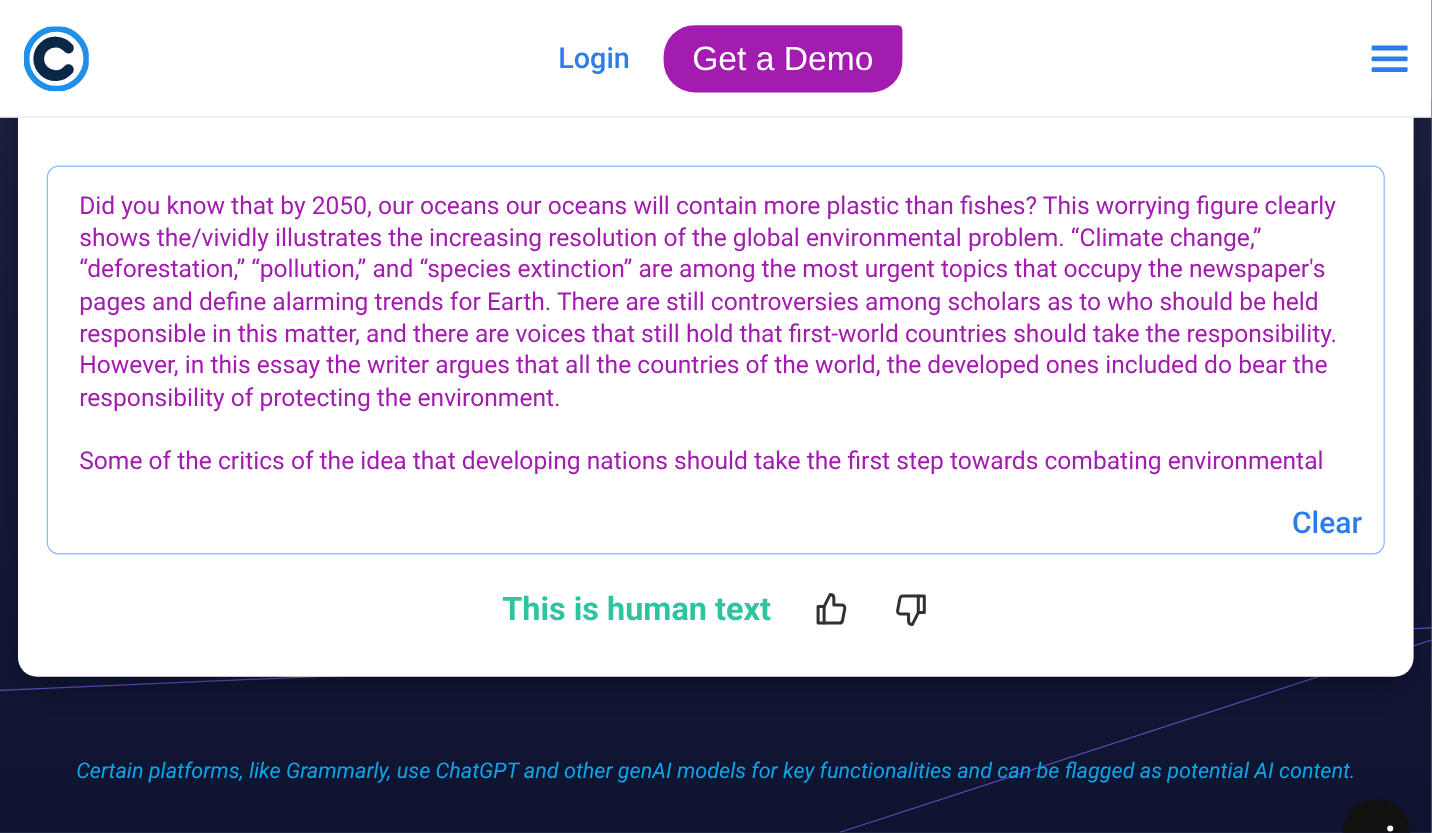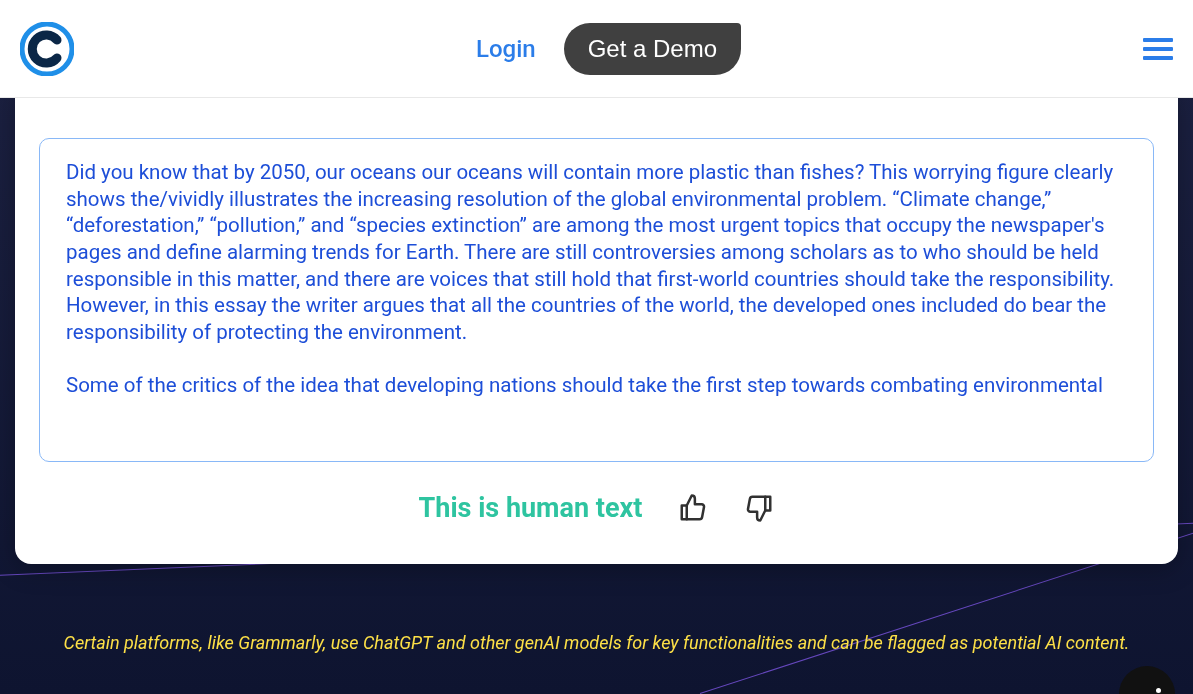--- a/index.html
+++ b/index.html
@@ -12,21 +12,21 @@
     background: #ffffff; display: flex; align-items: center;
     padding: 0 20px;
     border-bottom: 1px solid #e8e8e8;
     z-index: 10;
   }
   .logo { width: 54px; height: 54px; position: relative; }
   .logo svg { width: 100%; height: 100%; }
   .header-center { flex: 1; display: flex; justify-content: center; align-items: center; gap: 28px; }
   .login-link { color: #2b7de9; font-size: 24px; font-weight: 500; cursor: pointer; }
   .demo-btn {
-    background: #404040; color: #fff; font-size: 24px; font-weight: 500;
+    background: #a21caf; color: #fff; font-size: 28px; font-weight: 500;
     padding: 12px 24px; border-radius: 26px; border: none; cursor: pointer;
     border-top-right-radius: 4px;
   }
   .hamburger { width: 30px; height: 22px; display: flex; flex-direction: column; justify-content: space-between; cursor: pointer; }
   .hamburger span { display: block; height: 4px; background: #2b7de9; border-radius: 1px; width: 100%; }
 
   
   .bg-dark {
     position: absolute; top: 82px; left: 0; right: 0; bottom: 0;
     background: linear-gradient(180deg, #1b2040 0%, #0e1430 100%);
@@ -64,39 +64,39 @@
     background: #2b9af3;
   }
 
   .textbox {
     border: 1px solid #89b8f7; border-radius: 10px;
     padding: 0; height: 324px; position: relative;
     display: flex; flex-direction: column;
   }
   .textarea-wrap {
     flex: 1; overflow-y: auto; padding: 20px 26px 0 26px;
-    font-size: 20.5px; line-height: 1.3; color: #1d4ed8; white-space: pre-wrap;
+    font-size: 20.5px; line-height: 1.3; color: #a21caf; white-space: pre-wrap;
   }
   .textarea-wrap::-webkit-scrollbar { width: 8px; }
   .textarea-wrap::-webkit-scrollbar-track { background: transparent; }
   .textarea-wrap::-webkit-scrollbar-thumb { background: #c7c7c7; border-radius: 4px; }
   .clear-row { display: flex; justify-content: flex-end; padding: 8px 18px 10px 18px; }
   .clear-link { color: #2b7de9; font-size: 25px; font-weight: 500; cursor: pointer; }
 
   .result-row {
     display: flex; justify-content: center; align-items: center; gap: 36px;
     margin-top: 30px;
   }
   .result-text { color: #2ec4a0; font-size: 27px; font-weight: 700; }
   .thumb { width: 30px; height: 30px; cursor: pointer; color: #313131; }
   .thumb svg { width: 100%; height: 100%; }
 
   .disclaimer {
     position: absolute; left: 60px; right: 60px; bottom: 38px;
-    color: #fde047; font-size: 18px; font-style: italic; text-align: center; line-height: 1.45;
+    color: #0ea5e9; font-size: 18px; font-style: italic; text-align: center; line-height: 1.45;
   }
 
   .chat-bubble {
     position: absolute; right: 18px; bottom: -12px; width: 56px; height: 40px;
     background: #111; border-top-left-radius: 28px; border-top-right-radius: 28px;
   }
   .chat-dot { position:absolute; top:22px; right:14px; width:5px; height:5px; background:#fff; border-radius:50%; }
 </style>
 </head>
 <body>
@@ -126,20 +126,23 @@
 
 <div class="card">
   <div class="card-inner-top">
     <div class="avatar-circle"></div>
   </div>
 
   <div class="textbox">
     <div class="textarea-wrap">Did you know that by 2050, our oceans our oceans will contain more plastic than fishes? This worrying figure clearly shows the/vividly illustrates the increasing resolution of the global environmental problem. “Climate change,” “deforestation,” “pollution,” and “species extinction” are among the most urgent topics that occupy the newspaper's pages and define alarming trends for Earth. There are still controversies among scholars as to who should be held responsible in this matter, and there are voices that still hold that first-world countries should take the responsibility. However, in this essay the writer argues that all the countries of the world, the developed ones included do bear the responsibility of protecting the environment.
 
 Some of the critics of the idea that developing nations should take the first step towards combating environmental</div>
+    <div class="clear-row">
+      <span class="clear-link">Clear</span>
+    </div>
   </div>
 
   <div class="result-row">
     <span class="result-text">This is human text</span>
     <span class="thumb">
       <svg viewBox="0 0 24 24" fill="none" stroke="currentColor" stroke-width="2" stroke-linejoin="round" stroke-linecap="round">
         <path d="M7 10v11H3V10h4z"></path>
         <path d="M7 10l4-8c1.5 0 2.5 1 2.5 2.5V9h5.5c1 0 2 1 1.8 2.2l-1.5 8c-.2 1-1 1.8-2 1.8H7"></path>
       </svg>
     </span>

